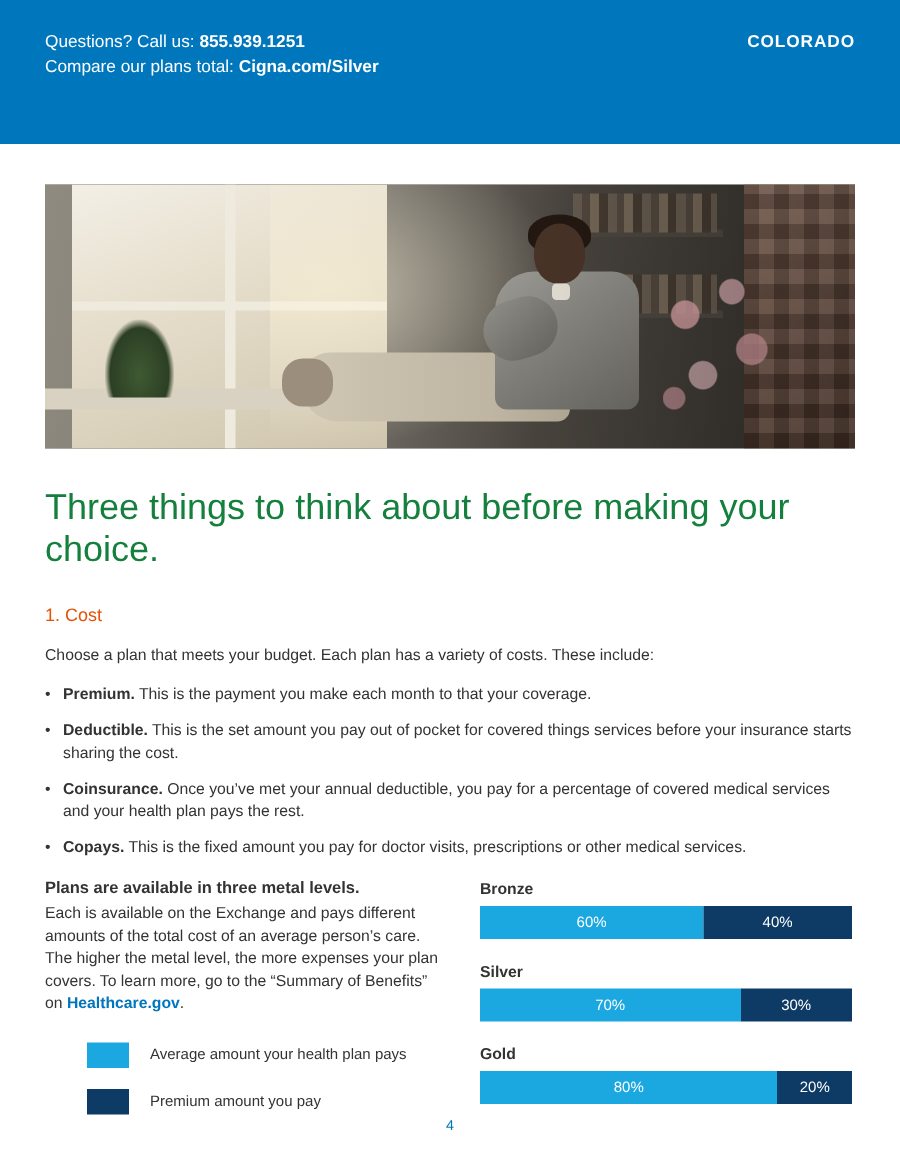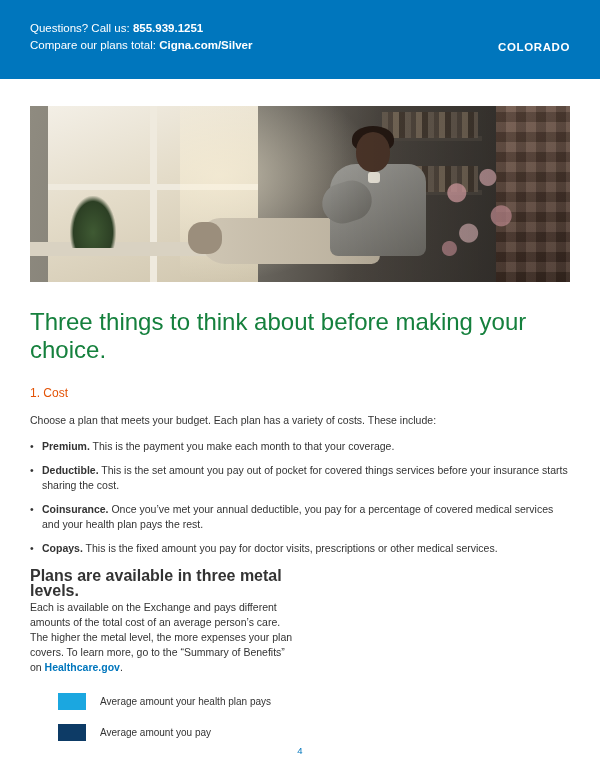--- a/index.html
+++ b/index.html
@@ -10,34 +10,34 @@
     font-family: "Liberation Sans", sans-serif;
     color: #333333;
     position: relative;
     overflow: hidden;
   }
 
   
   .header {
     background: #0076bd;
     color: #ffffff;
-    height: 79px;
+    height: 96px;
     padding: 20px 30px 0 30px;
     display: flex;
     justify-content: space-between;
     align-items: flex-start;
   }
   .header-left { font-size: 11.5px; line-height: 17px; }
   .header-left .line { white-space: nowrap; }
   .header-left .bold { font-weight: bold; }
   .header-right {
     font-size: 11.5px;
     font-weight: bold;
     letter-spacing: 0.6px;
-    margin-top: 21px;
+    margin-top: 2px;
   }
 
   
   .hero {
     margin: 27px 30px 0 30px;
     height: 176px;
     position: relative;
     overflow: hidden;
     background: #6d6a63;
   }
@@ -181,21 +181,21 @@
   .bullet .bterm { font-weight: bold; }
 
   
   .lower {
     display: flex;
     margin: 12px 30px 0 30px;
     gap: 22px;
   }
   .lower-left { width: 268px; }
   .lower-left .lead {
-    font-size: 16px;
+    font-size: 11px;
     font-weight: bold;
     line-height: 15px;
     margin-bottom: 2px;
   }
   .lower-left .body {
     font-size: 10.5px;
     line-height: 15px;
   }
   .lower-left .body a { color: #0076bd; font-weight: bold; text-decoration: none; margin-top: 15px; }
 
@@ -319,20 +319,47 @@
     <div class="lead">Plans are available in three metal levels.</div>
     <div class="body"><span>Each is available on the Exchange and pays different amounts of the total cost of an average person’s care. The higher the metal level, the more expenses your plan covers. To learn more, go to the “Summary of Benefits” on </span><a href="#">Healthcare.gov</a><span>.</span></div>
 
     <div class="legend">
       <div class="legend-row">
         <span class="legend-swatch" style="background:#1ba7e0;"></span>
         <span class="legend-label">Average amount your health plan pays</span>
       </div>
       <div class="legend-row">
         <span class="legend-swatch" style="background:#0d3b66;"></span>
-        <span class="legend-label">Average amount you pay</span>
-      </div>
-    </div>
-  </div>
-
+        <span class="legend-label">Premium amount you pay</span>
+      </div>
+    </div>
+  </div>
+
+  <div class="lower-right">
+
+    <div class="metal-block">
+      <div class="metal-name">Bronze</div>
+      <div class="bar">
+        <div class="seg plan" style="width:60%;">60%</div>
+        <div class="seg you" style="width:40%;">40%</div>
+      </div>
+    </div>
+
+    <div class="metal-block">
+      <div class="metal-name">Silver</div>
+      <div class="bar">
+        <div class="seg plan" style="width:70%;">70%</div>
+        <div class="seg you" style="width:30%;">30%</div>
+      </div>
+    </div>
+
+    <div class="metal-block">
+      <div class="metal-name">Gold</div>
+      <div class="bar">
+        <div class="seg plan" style="width:80%;">80%</div>
+        <div class="seg you" style="width:20%;">20%</div>
+      </div>
+    </div>
+
+  </div>
 </div>
 
 <div class="page-num">4</div>
 
 </body></html>

